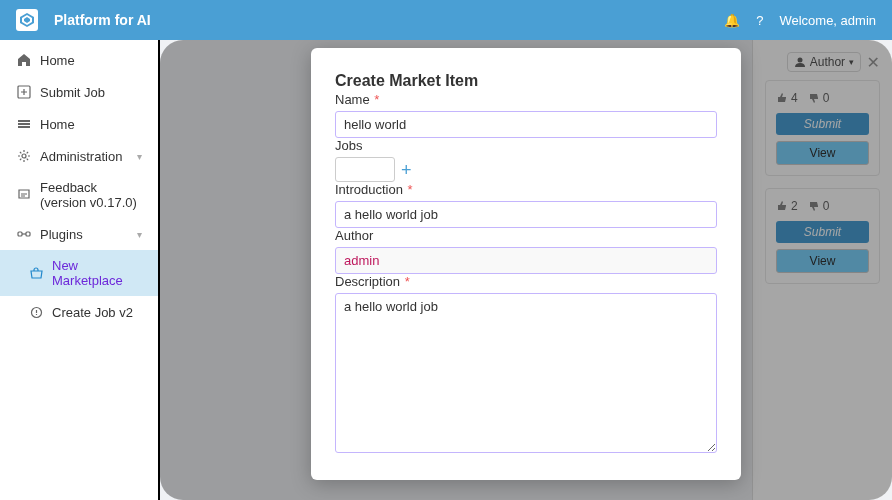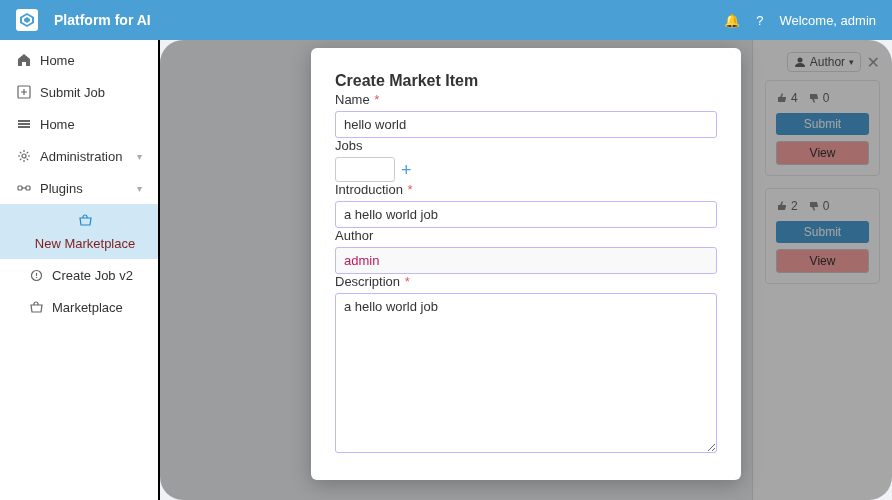--- a/index.html
+++ b/index.html
@@ -22,37 +22,37 @@
     .topbar-right span { cursor: pointer; }
 
     
     .layout { display: flex; height: 460px; }
 
     
     .sidebar { width: 160px; background: #fff; border-right: 2px solid #000000; padding-top: 4px; flex-shrink: 0; }
     .sidebar-item { display: flex; align-items: center; gap: 8px; padding: 8px 16px; cursor: pointer; color: #333; font-size: 13px; }
     .sidebar-item.active { background: #e8f4fb; color: #2288cc; }
     .sidebar-item.sub { padding-left: 28px; }
-    .sidebar-item.sub.active { background: #d0e8f5; color: #7f1d1d; font-weight: 500; flex-direction: column; }
+    .sidebar-item.sub.active { background: #d0e8f5; color: #6d28d9; font-weight: 500; }
     .sidebar-icon { width: 16px; height: 16px; flex-shrink: 0; display: flex; align-items: center; justify-content: center; }
     .chevron { font-size: 10px; color: #aaa; margin-left: auto; }
 
     
     .main { flex: 1; position: relative; background: #f0f2f5; overflow: hidden; border-radius: 23px; }
 
     
     .right-panel { position: absolute; right: 0; top: 0; width: 140px; background: white; border-left: 1px solid #e0e0e0; height: 100%; padding: 12px; }
     .panel-row { display: flex; align-items: center; justify-content: flex-end; gap: 6px; margin-bottom: 8px; }
     .panel-close { cursor: pointer; color: #999; font-size: 16px; }
     .author-badge { display: flex; align-items: center; gap: 4px; font-size: 12px; color: #555; cursor: pointer; border: 1px solid #ddd; border-radius: 4px; padding: 2px 6px; }
     .card-mini { background: white; border: 1px solid #e8e8e8; border-radius: 4px; padding: 10px; margin-bottom: 12px; }
     .card-mini-stats { display: flex; gap: 10px; font-size: 12px; color: #666; margin-bottom: 8px; }
     .stat { display: flex; align-items: center; gap: 3px; }
-    .btn-submit { background: #4a9fd4; color: white; border: none; border-radius: 3px; padding: 4px 12px; cursor: pointer; font-size: 12px; display: block; width: 100%; margin-bottom: 6px; }
-    .btn-view { background: #fca5a5; color: #333; border: 1px solid #ccc; border-radius: 3px; padding: 4px 28px; cursor: pointer; font-size: 12px; display: block; width: 100%; }
+    .btn-submit { background: #4a9fd4; color: white; border: none; border-radius: 3px; padding: 4px 12px; cursor: pointer; font-size: 12px; display: block; width: 100%; margin-bottom: 6px; font-style: italic; }
+    .btn-view { background: #7dd3fc; color: #333; border: 1px solid #ccc; border-radius: 3px; padding: 4px 28px; cursor: pointer; font-size: 12px; display: block; width: 100%; }
 
     
     .overlay { position: absolute; top: 0; left: 0; right: 0; bottom: 0; background: rgba(0,0,0,0.35); display: flex; align-items: flex-start; justify-content: center; padding-top: 8px; z-index: 10; }
     .modal { background: white; border-radius: 6px; width: 430px; max-height: 480px; overflow-y: auto; box-shadow: 0 4px 20px rgba(0,0,0,0.25); padding: 24px; }
     .modal-title { font-size: 16px; font-weight: 600; margin-bottom: 2px; color: #333; }
     .form-group { margin-bottom: 0; }
     .form-label { font-size: 13px; color: #333; margin-bottom: 4px; display: block; }
     .required { color: #e55; margin-left: 1px; }
     .form-input { width: 100%; border: 1px solid #c4b5fd; border-radius: 3px; padding: 5px 8px; font-size: 13px; color: #333; outline: none; }
     .form-input[readonly] { background: #f9f9f9; color: #be185d; }
@@ -118,20 +118,29 @@
             <circle cx="7" cy="7" r="2" stroke="#666" stroke-width="1.2" fill="none"></circle>
             <path d="M7 1v2M7 11v2M1 7h2M11 7h2M2.9 2.9l1.4 1.4M9.7 9.7l1.4 1.4M2.9 11.1l1.4-1.4M9.7 4.3l1.4-1.4" stroke="#666" stroke-width="1.2"></path>
           </svg>
       </div>
       <span>Administration</span>
       <span class="chevron">▾</span>
     </div>
     <div class="sidebar-item">
       <div class="sidebar-icon">
         <svg width="14" height="14" viewBox="0 0 14 14" fill="none" stroke="#666" stroke-width="1.2">
+            <path d="M2 2h10v8H2z"></path>
+            <path d="M4 6h6M4 8h4"></path>
+          </svg>
+      </div>
+      <span>Feedback (version v0.17.0)</span>
+    </div>
+    <div class="sidebar-item">
+      <div class="sidebar-icon">
+        <svg width="14" height="14" viewBox="0 0 14 14" fill="none" stroke="#666" stroke-width="1.2">
             <rect x="1" y="5" width="4" height="4" rx="1"></rect>
             <rect x="9" y="5" width="4" height="4" rx="1"></rect>
             <path d="M5 7h4"></path>
           </svg>
       </div>
       <span>Plugins</span>
       <span class="chevron">▾</span>
     </div>
     <div class="sidebar-item sub active">
       <div class="sidebar-icon">
@@ -143,29 +152,20 @@
       <span>New Marketplace</span>
     </div>
     <div class="sidebar-item sub">
       <div class="sidebar-icon">
         <svg width="13" height="13" viewBox="0 0 13 13" fill="none" stroke="#666" stroke-width="1.2">
             <circle cx="6.5" cy="6.5" r="5"></circle>
             <path d="M6.5 4v3M6.5 8v1"></path>
           </svg>
       </div>
       <span>Create Job v2</span>
-    </div>
-    <div class="sidebar-item sub">
-      <div class="sidebar-icon">
-        <svg width="13" height="13" viewBox="0 0 13 13" fill="none" stroke="#666" stroke-width="1.2">
-            <path d="M1 4h11l-1 7H2z"></path>
-            <path d="M4 4V3a2 2 0 014 0v1"></path>
-          </svg>
-      </div>
-      <span>Marketplace</span>
     </div>
   </div>
 
   <div class="main">
 
     <div class="right-panel">
       <div class="panel-row">
         <div class="author-badge">
           <svg width="12" height="12" viewBox="0 0 12 12" fill="#666">
               <circle cx="6" cy="4" r="2.5"></circle>

